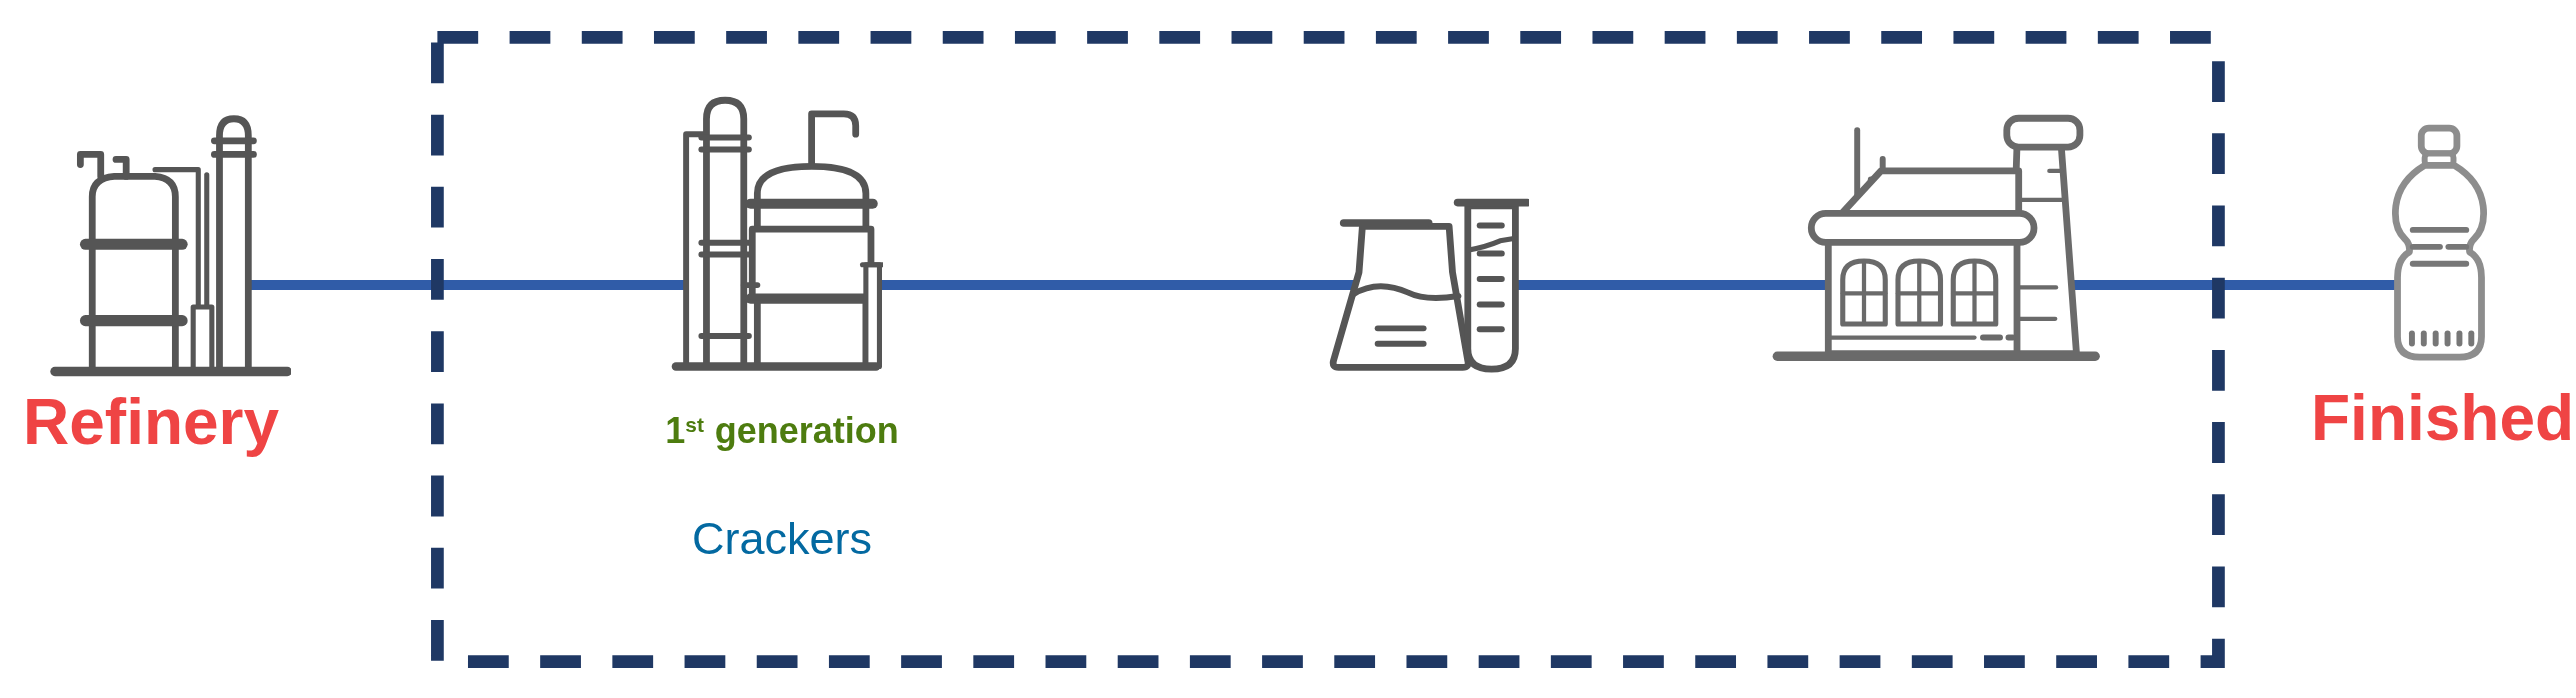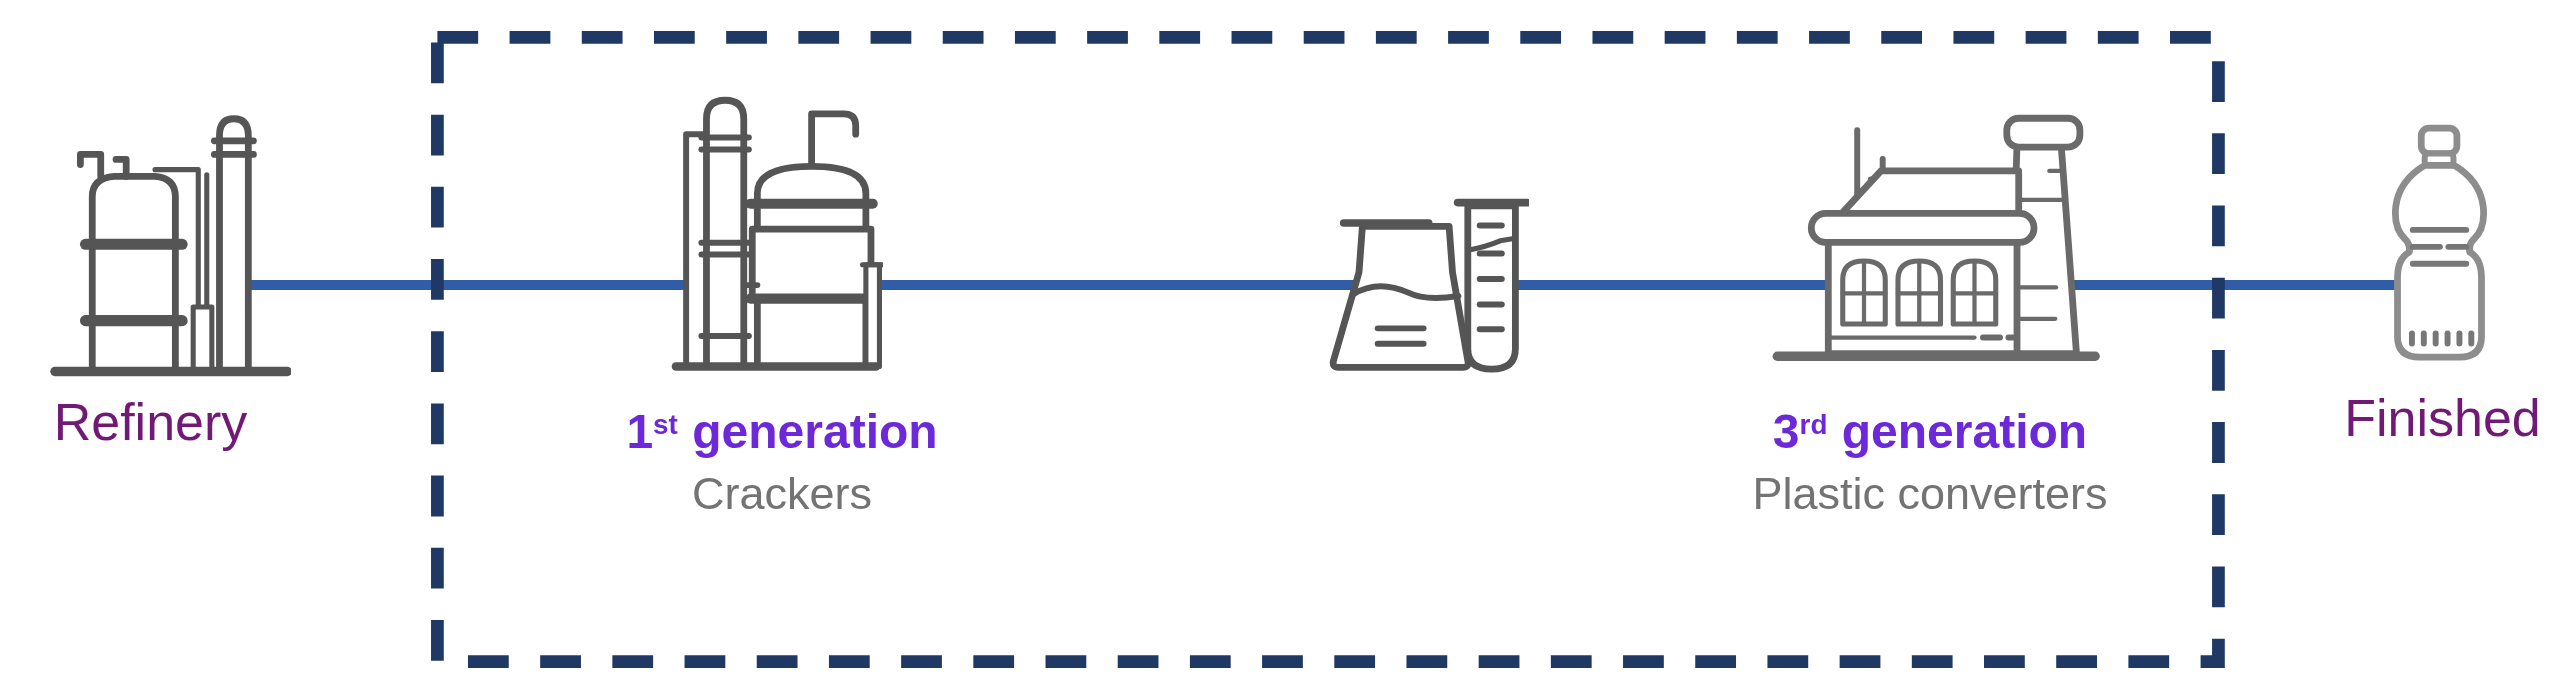--- a/index.html
+++ b/index.html
@@ -20,37 +20,37 @@
   
   .icon{position:absolute;z-index:3;}
   .icon-refinery{left:36px;top:95px;}
   .icon-cracker{left:669px;top:85px;}
   .icon-flask{left:1325px;top:194px;}
   .icon-factory{left:1762px;top:96px;}
   .icon-bottle{left:2382px;top:123px;}
   
   .label{position:absolute;text-align:center;z-index:4;}
   .big-label{
-    font-size:52px;font-weight:normal;color:#701a75;line-height:81px;
+    font-size:64px;font-weight:bold;color:#ef4444;line-height:81px;
     letter-spacing:0px;
   }
   .label-refinery{left:23px;top:382px;width:255px;}
   .label-finished{left:2311px;top:378px;width:263px;}
   .stage-label{width:442px;top:392px;}
   .stage-gen1{left:561px;}
   .stage-gen2{left:1187px;}
   .stage-gen3{left:1709px;}
   .stage-title{
-    font-size:48px;font-weight:bold;color:#6d28d9;line-height:66px;
+    font-size:36px;font-weight:bold;color:#4d7c0f;line-height:66px;
     white-space:nowrap;
   }
   .stage-title .ord{font-size:0.58em;vertical-align:0.52em;}
   .stage-title .gen-name{margin-left:0.30em;}
   .stage-sub{
-    font-size:45px;color:#737373;line-height:58px;white-space:nowrap;
+    font-size:45px;color:#0369a1;line-height:58px;white-space:nowrap;margin-top:46px;
   }
 </style>
 </head>
 <body>
 
 <div id="canvas">
 
   <div class="flow-line"></div>
 
   <svg class="scope-svg" width="2576" height="699" viewBox="0 0 3033 823">
@@ -166,23 +166,19 @@
   </svg>
 
   <div class="label big-label label-refinery">Refinery</div>
 
   <div class="label stage-label stage-gen1">
     <div class="stage-title"><span>1</span><sup class="ord">st</sup><span class="gen-name">generation</span></div>
     <div class="stage-sub">Crackers</div>
   </div>
 
 
-  <div class="label stage-label stage-gen3">
-    <div class="stage-title"><span>3</span><sup class="ord">rd</sup><span class="gen-name">generation</span></div>
-    <div class="stage-sub">Plastic converters</div>
-  </div>
 
   <div class="label big-label label-finished">
     <div>Finished</div>
   </div>
 
 </div>
 
 
 </body></html>

